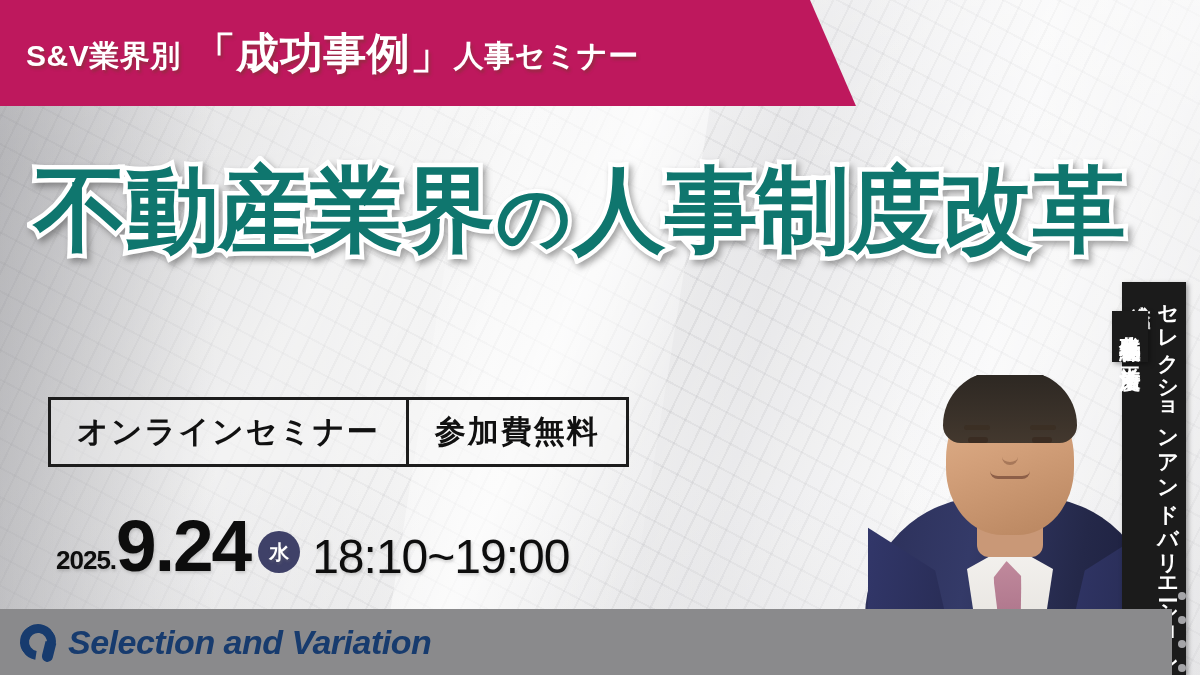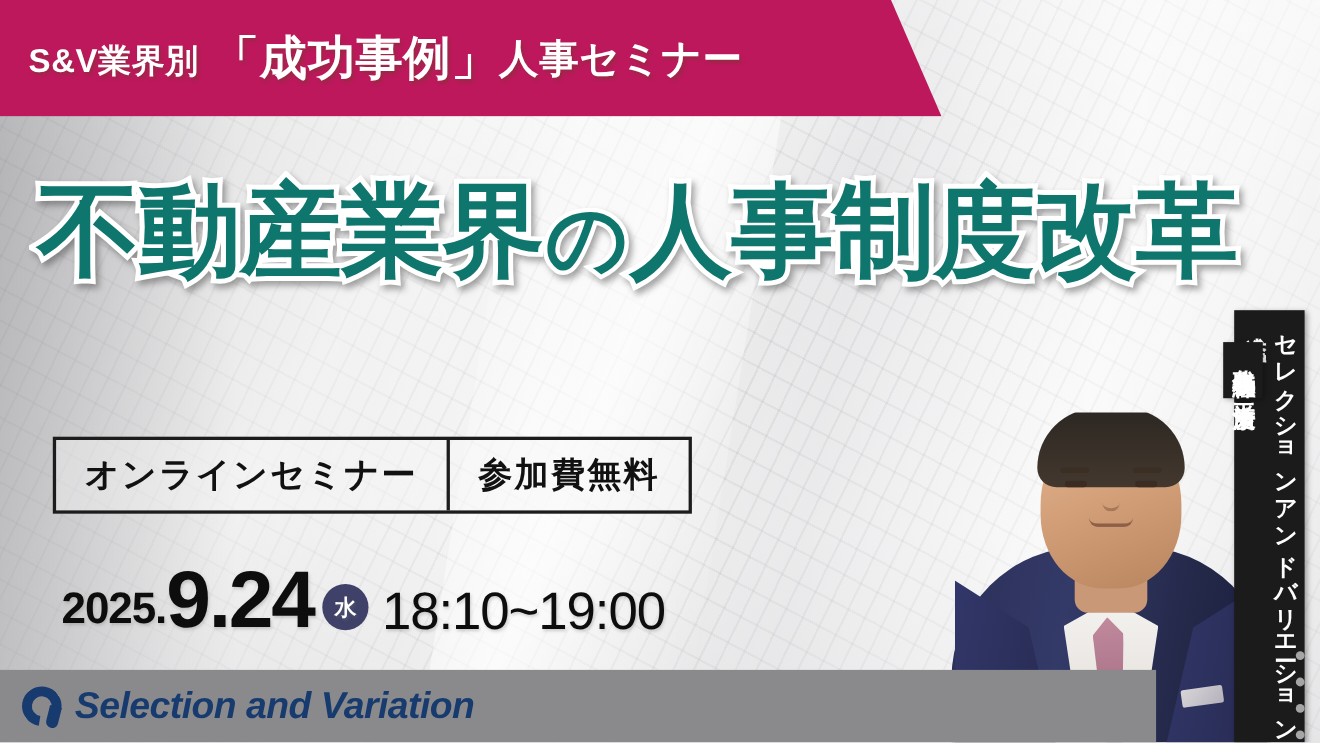--- a/index.html
+++ b/index.html
@@ -49,21 +49,21 @@
     font-size:33px;
     font-weight:bold;
     letter-spacing:0.5px;
     margin-left:26px;
     white-space:nowrap;
     text-shadow:2px 3px 3px rgba(90,70,25,0.38);
     display:flex; align-items:baseline;
   }
   .ribbon-pre   { font-size:30px; }
   .ribbon-quote { font-size:43px; font-weight:bold; line-height:1; position:relative; top:2px;padding-left:12px; }
-  .ribbon-post  { font-size:36px; }
+  .ribbon-post  { font-size:30px; }
 
   
   .headline {
     position:absolute; left:34px; top:162px;
     width:1140px;
     font-size:93px;
     font-weight:bold;
     line-height:1.04;
     color:#0f766e;
     letter-spacing:-1px;
@@ -107,21 +107,21 @@
   .badge + .badge { border-left:3px solid #1c1c1c; }
 
   
   .datetime {
     position:absolute; left:56px; top:512px;
     display:flex; align-items:flex-end;
     white-space:nowrap;
     color:#0d0d0d;
     text-shadow:1px 2px 3px rgba(120,120,120,0.35);
   }
-  .dt-year  { font-size:40px; font-weight:bold; letter-spacing:-1px; position:relative; bottom:3px; }
+  .dt-year  { font-size:26px; font-weight:bold; letter-spacing:-1px; position:relative; bottom:3px; }
   .dt-day   { font-size:73px; font-weight:bold; letter-spacing:-2px; line-height:0.92; }
   .dow-badge {
     width:42px; height:42px; border-radius:50%;
     background:#3f4168;
     color:#ffffff;
     font-size:20px; font-weight:bold;
     display:flex; align-items:center; justify-content:center;
     margin:0 12px 6px 8px;
   }
   .dt-time  { font-size:48px; font-weight:normal; letter-spacing:-1px; line-height:0.92; }
@@ -218,21 +218,21 @@
 
   
   .dot-col {
     position:absolute; right:14px; top:592px;
     display:flex; flex-direction:column; gap:16px; align-items:center;
   }
   .dot { width:8px; height:8px; border-radius:50%; background:#a5a5a8; }
 
   
   .footer {
-    position:absolute; left:0; bottom:0; width:1051px; height:66px;
+    position:absolute; left:0; bottom:0; width:1172px; height:66px;
     background:#8a8a8c;
     display:flex; align-items:center;margin-top:32px;
   }
   .logo-mark {
     position:relative;
     width:40px; height:40px;
     margin-left:18px; margin-right:10px;
     flex:none;
   }
   .logo-mark .ring {

